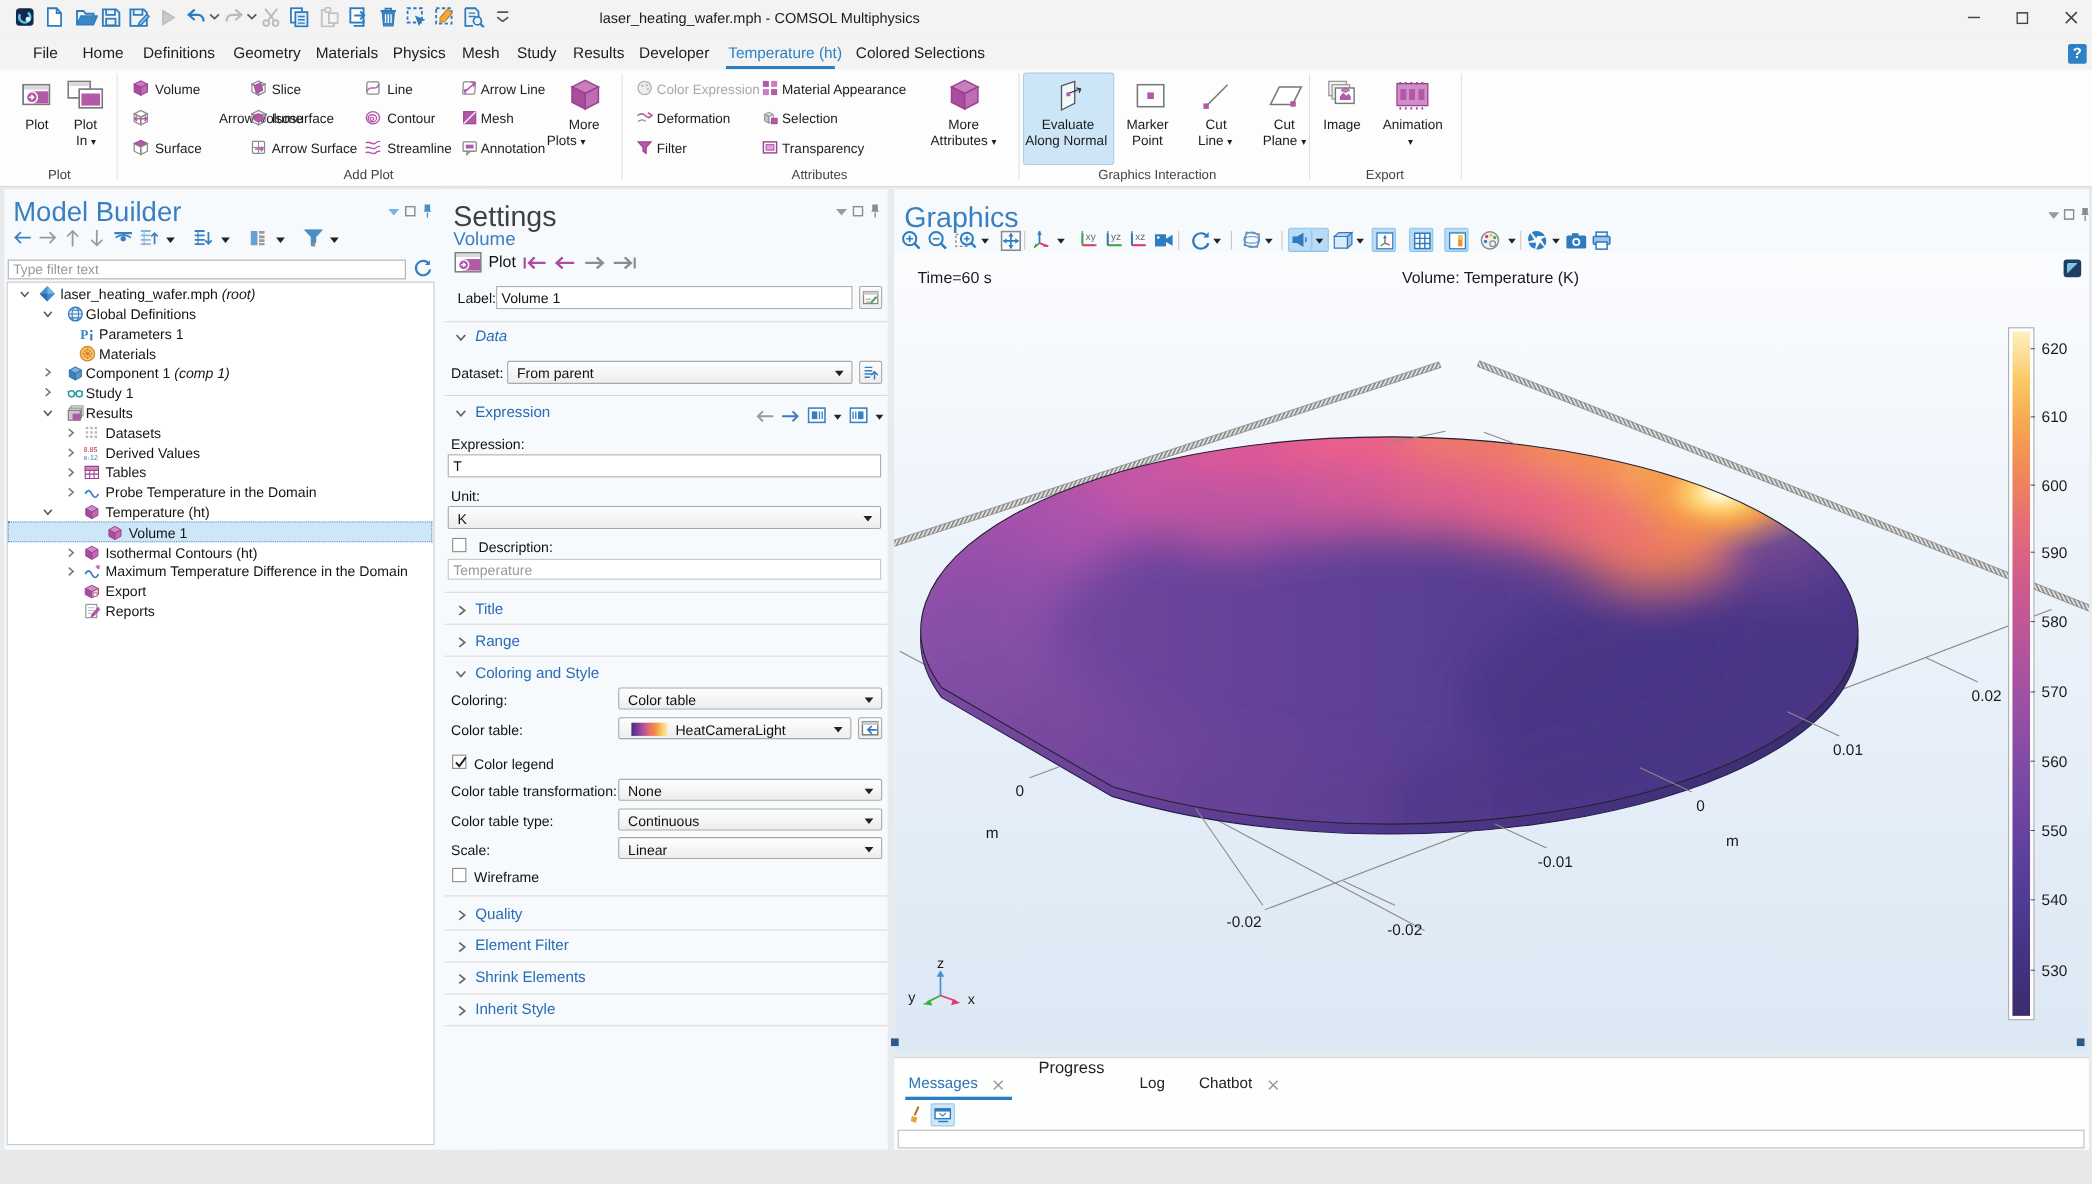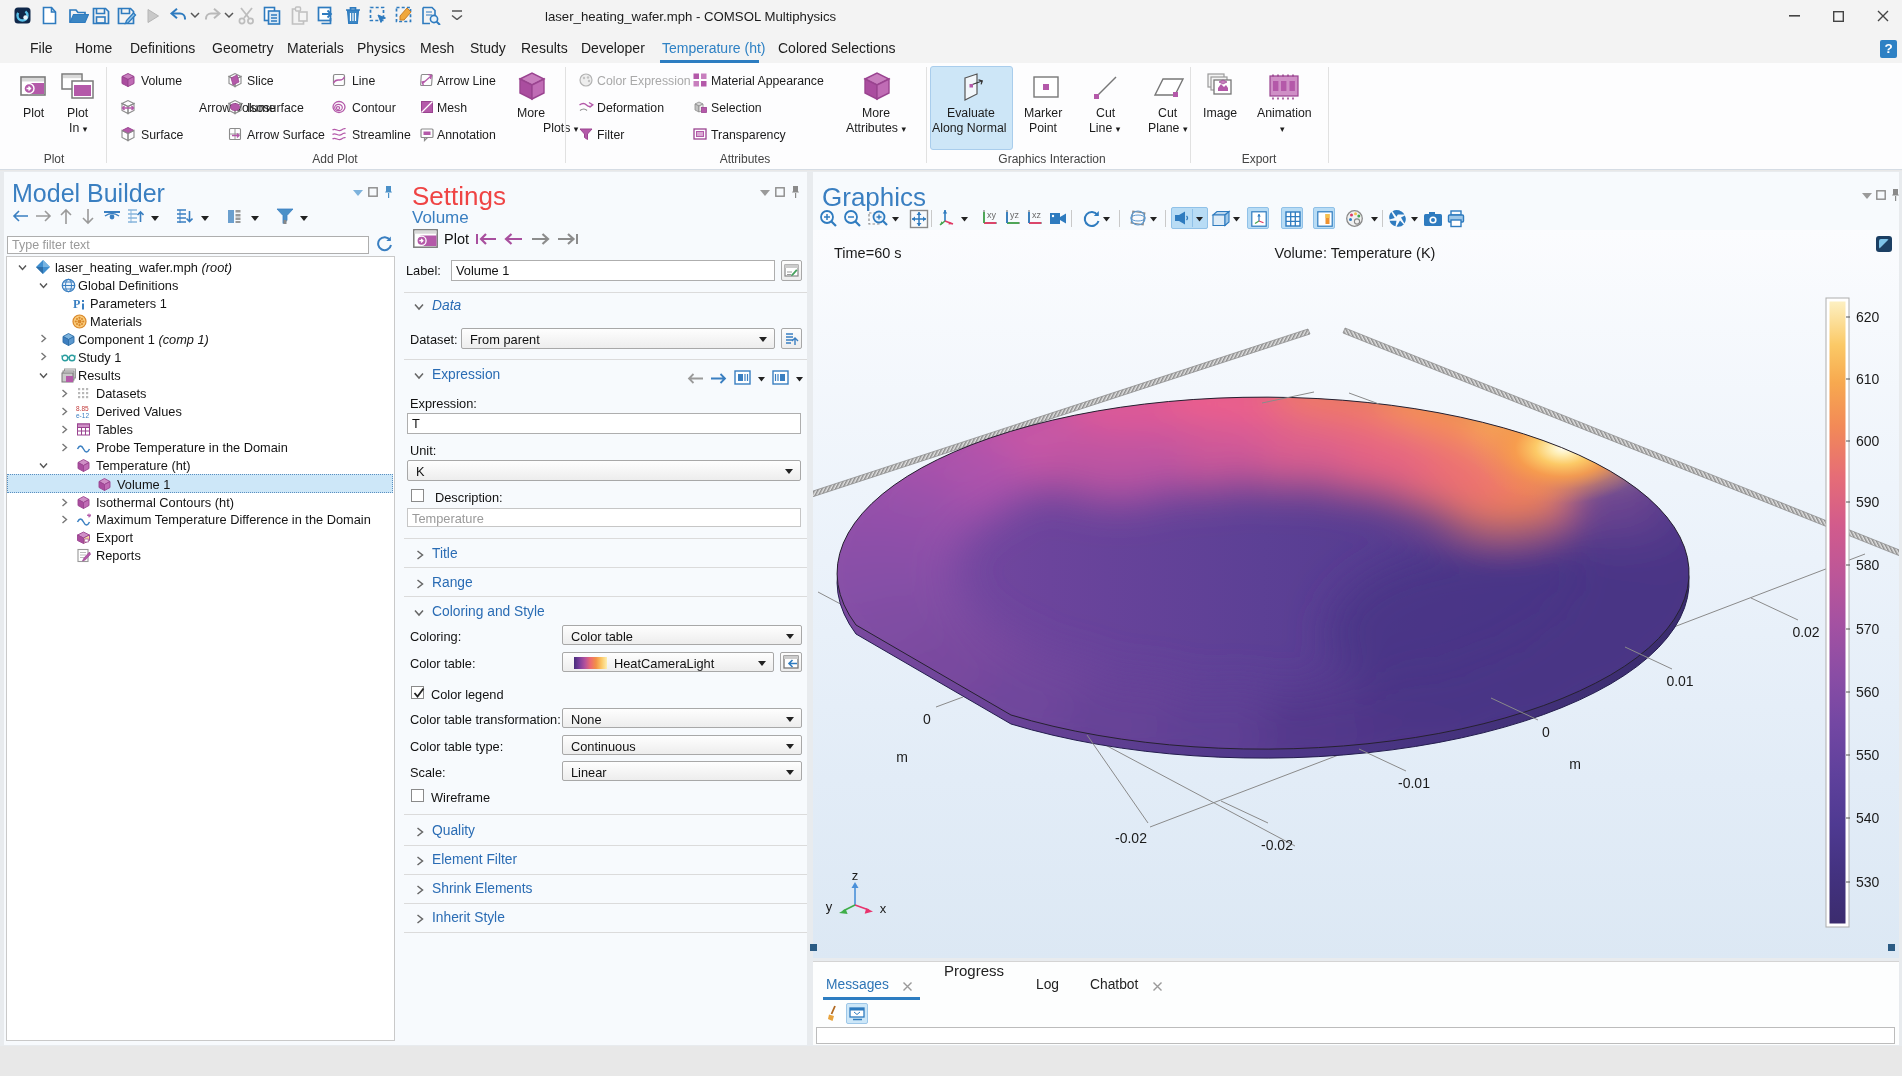--- a/index.html
+++ b/index.html
@@ -248,21 +248,21 @@
       <rect x="4.5" y="5.5" width="7" height="3.5" fill="#b459a9"></rect>
     </svg>
     <div class="ribtxt" style="left:437px; top:128px;">Annotation</div>
 
     <svg class="ic" style="left:516px; top:70px;" width="32" height="32" viewBox="0 0 16 16">
       <polygon points="2,4.5 8,1.5 14,4.5 8,7.5" fill="#c87fbe" stroke="#9a4490" stroke-width="0.7"></polygon>
       <polygon points="2,4.5 8,7.5 8,14.5 2,11.5" fill="#aa4d9f" stroke="#9a4490" stroke-width="0.7"></polygon>
       <polygon points="14,4.5 8,7.5 8,14.5 14,11.5" fill="#c06cb5" stroke="#9a4490" stroke-width="0.7"></polygon>
     </svg>
     <div class="ribtxt" style="left:517px; top:106px;">More</div>
-    <div class="ribtxt" style="left:543px; top:121px;">Plots <span style="font-size:9px;">▾</span></div>
+    <div class="ribtxt" style="left:497px; top:121px;">Plots <span style="font-size:9px;">▾</span></div>
     <div class="grouplabel" style="left:285px; width:100px;">Add Plot</div>
     <div class="rdiv" style="left:565px;"></div>
 
     <svg class="ic" style="left:578px; top:72px;" width="16" height="16" viewBox="0 0 16 16">
       <circle cx="8" cy="8" r="6" fill="#eee" stroke="#b3b3b3" stroke-width="1.2"></circle>
       <circle cx="6" cy="6" r="1.2" fill="#c2c2c2"></circle>
         <circle cx="10" cy="5.5" r="1.2" fill="#c2c2c2"></circle>
         <circle cx="11" cy="9" r="1.2" fill="#c2c2c2"></circle>
     </svg>
     <div class="ribtxt ribtxt-gray" style="left:597px; top:74px;">Color Expression</div>
@@ -573,21 +573,21 @@
         <div class="abs" style="left:90px; top:274px;">Export</div>
         <svg class="ic" style="left:70px; top:292px;" width="15" height="15" viewBox="0 0 15 15">
             <rect x="2" y="1.5" width="10" height="12" fill="#fff" stroke="#999" stroke-width="1.1"></rect>
             <path d="M4 4.5 h6 M4 7 h6 M4 9.5 h4" stroke="#bbb" stroke-width="1"></path>
             <path d="M13.5 4 L8 10 l-1.5 3 3 -1.2 5 -5.5 z" fill="#b459a9" stroke="#9a4490" stroke-width="0.7"></path>
           </svg>
         <div class="abs" style="left:90px; top:292px;">Reports</div>
       </div>
     </div>
     <div class="panel" id="p-settings" style="left:404px; top:1px; width:403px; height:873px;">
-      <div class="abs" style="left:8px; top:9px; font-size:26px; color:#ef4444;">Settings</div>
+      <div class="abs" style="left:8px; top:9px; font-size:26px; color:#404040;">Settings</div>
       <svg class="ic" style="left:355px; top:17px;" width="12" height="8" viewBox="0 0 12 8">
           <path d="M1 1 L6 7 11 1 z" fill="#9a9a9a"></path>
         </svg>
       <svg class="ic" style="left:371px; top:15px;" width="10" height="10" viewBox="0 0 10 10">
           <rect x="0.8" y="0.8" width="8.4" height="8.4" fill="none" stroke="#8a8a8a" stroke-width="1.4"></rect>
         </svg>
       <svg class="ic" style="left:387px; top:13px;" width="9" height="13" viewBox="0 0 9 13">
           <path d="M2 1 h5 v5 l1 1.5 h-7 l1 -1.5 z" fill="#8a8a8a"></path>
           <rect x="4" y="8" width="1.2" height="5" fill="#8a8a8a"></rect>
         </svg>
@@ -607,21 +607,21 @@
       <svg class="ic" style="left:100px; top:61px;" width="19" height="12" viewBox="0 0 19 12">
           <path d="M18 6 H2 m5.5 -5 L2 6 l5.5 5" fill="none" stroke="#a84f9e" stroke-width="2.2"></path>
         </svg>
       <svg class="ic" style="left:127px; top:61px;" width="19" height="12" viewBox="0 0 19 12">
           <path d="M1 6 h16 m-5.5 -5 L17 6 l-5.5 5" fill="none" stroke="#8c8c8c" stroke-width="2.2"></path>
         </svg>
       <svg class="ic" style="left:153px; top:61px;" width="22" height="12" viewBox="0 0 22 12">
           <path d="M1 6 h15 m-5 -5 l5.5 5 -5.5 5" fill="none" stroke="#8c8c8c" stroke-width="2.2"></path>
           <path d="M20 1 v10" stroke="#8c8c8c" stroke-width="2"></path>
         </svg>
-      <div class="flabel" style="left:2px; top:91px;">Label:</div>
+      <div class="flabel" style="left:12px; top:91px;">Label:</div>
       <div class="tbox" style="left:47px; top:88px; width:324px; height:21px; font-size:12.8px;">Volume 1</div>
       <div class="abs" style="left:377px; top:88px; width:21px; height:21px; background:linear-gradient(#fdfdfd,#ededed); border:1px solid #a8a8a8; border-radius:2px;">
         <svg width="15" height="13" viewBox="0 0 15 13" style="margin:3px 0 0 2px;">
             <rect x="1" y="1" width="13" height="11" fill="#fff" stroke="#888" stroke-width="1.2"></rect>
             <rect x="1" y="1" width="13" height="3" fill="#ccc"></rect>
             <path d="M3 8 h5 m-5 2.5 h4" stroke="#999" stroke-width="1"></path>
             <path d="M13.5 6.5 l-4.5 5 -2 0.7 0.7 -2 4.5 -5 z" fill="#44a05c"></path>
           </svg>
       </div>
       <div class="sdiv" style="top:120px;"></div>

